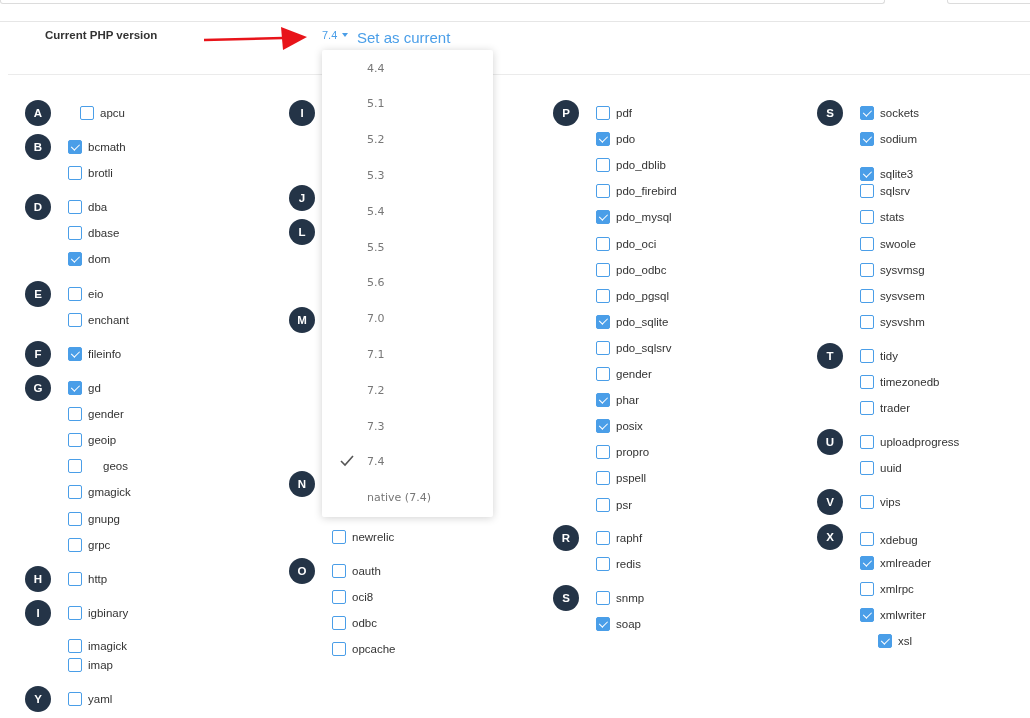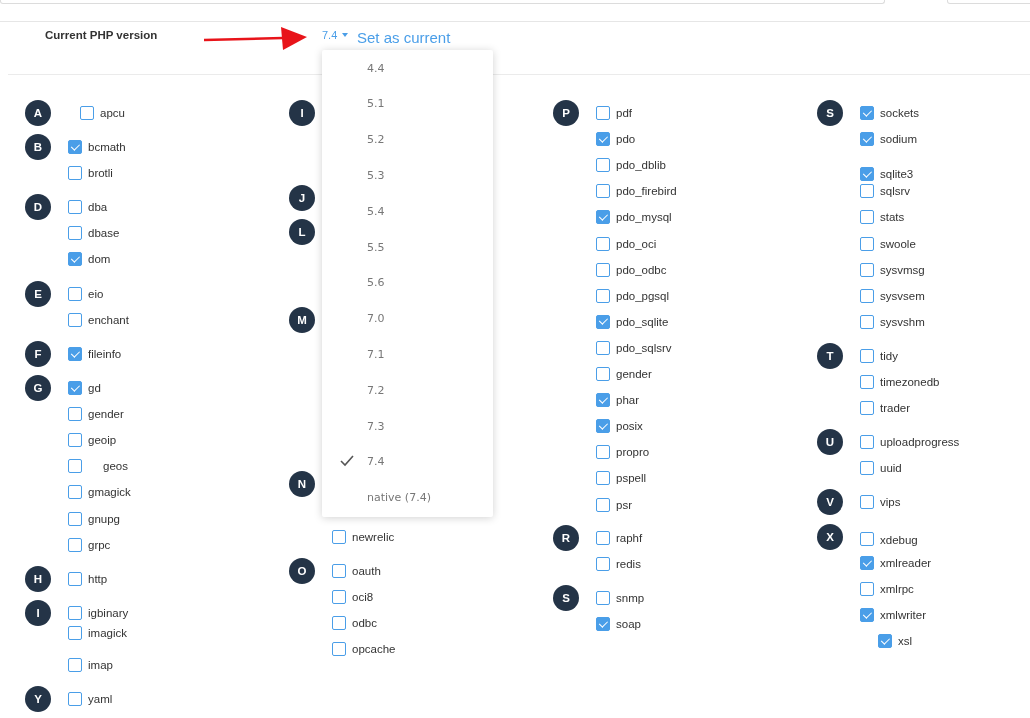--- a/index.html
+++ b/index.html
@@ -124,21 +124,21 @@
     <div class="letter-badge" style="left: 25px; top: 566px;">H</div>
     <label class="ext-item" style="left: 68px; top: 570px;">
       <span class="cb"></span>
       <span class="ext-label">http</span>
     </label>
     <div class="letter-badge" style="left: 25px; top: 600px;">I</div>
     <label class="ext-item" style="left: 68px; top: 604px;">
       <span class="cb"></span>
       <span class="ext-label">igbinary</span>
     </label>
-    <label class="ext-item" style="left: 68px; top: 624px;">
+    <label class="ext-item" style="left: 68px; top: 637px;">
       <span class="cb"></span>
       <span class="ext-label">imagick</span>
     </label>
     <label class="ext-item" style="left: 68px; top: 656.2px;">
       <span class="cb"></span>
       <span class="ext-label">imap</span>
     </label>
     <div class="letter-badge" style="left: 25px; top: 686px;">Y</div>
     <label class="ext-item" style="left: 68px; top: 690px;">
       <span class="cb"></span>

